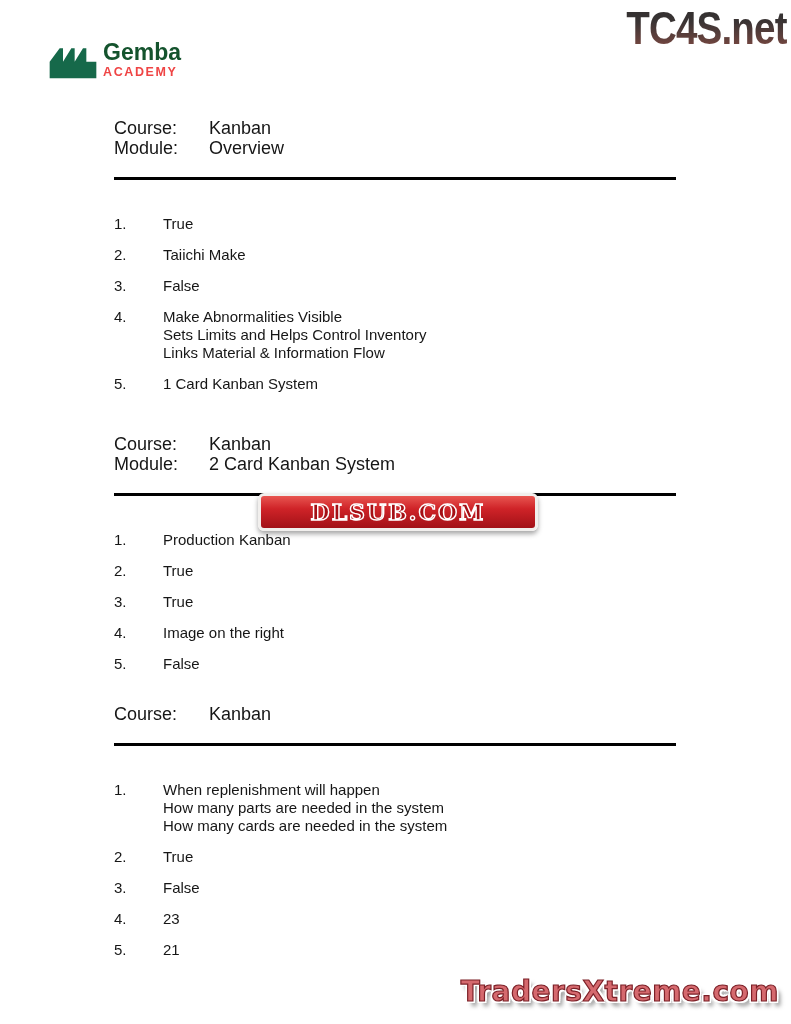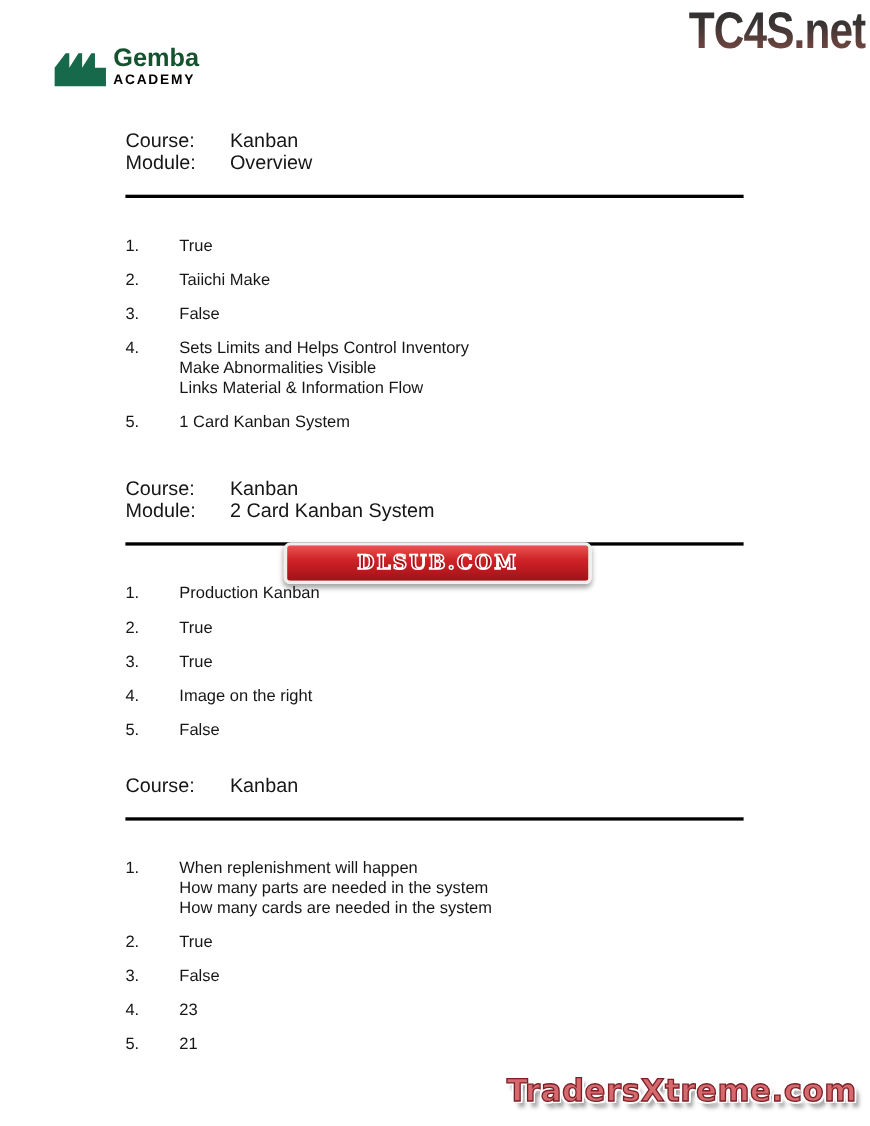--- a/index.html
+++ b/index.html
@@ -21,21 +21,21 @@
     background:linear-gradient(180deg,#2d2d2d 0%,#3a3434 40%,#6f453f 80%,#8a5a50 100%);
     -webkit-background-clip:text; background-clip:text; color:transparent;
     white-space:nowrap;
   }
 
   
   .logo { position:absolute; left:48px; top:41px; display:flex; align-items:center; gap:5px; }
   .logo svg { display:block; }
   .logo-text { display:flex; flex-direction:column; line-height:1; }
   .logo-name { font-size:23px; font-weight:bold; color:#14532d; letter-spacing:0; }
-  .logo-sub  { font-size:12.5px; font-weight:bold; color:#000000; letter-spacing:1.6px; margin-top:2px; }
+  .logo-sub  { font-size:12.5px; font-weight:bold; color:#ef4444; letter-spacing:1.6px; margin-top:2px; }
   .title {
     padding-top:46px; padding-left:72px;
     text-align:center;
     font-size:32px; font-weight:bold; color:#000;
     line-height:36px;
   }
 
   
   .sec { position:absolute; left:114px; width:562px; }
   .sec-1 { top:118px; }
@@ -51,21 +51,21 @@
 
   
   .wm-dlsub {
     position:absolute; left:144px; top:0px;
     width:280px; height:38px;
     background:linear-gradient(180deg,#e85550 0%,#cf2328 40%,#a21117 100%);
     border:3px solid #f1efed; border-radius:6px;
     box-shadow:0 3px 5px rgba(0,0,0,.35);
     text-align:center;
     font-family:"DejaVu Serif", serif;
-    font-weight:bold; font-size:18px; line-height:32px; letter-spacing:2px;
+    font-weight:bold; font-size:22px; line-height:32px; letter-spacing:2px;
     color:#a50e14;
     -webkit-text-stroke:1.4px #ffffff;
     z-index:2; white-space:nowrap;
   }
 
   
   .wm-traders {
     position:absolute; right:12px; bottom:16px;
     font-size:28px; font-weight:bold; letter-spacing:0.5px;
     font-family:"DejaVu Sans", sans-serif;
@@ -123,22 +123,22 @@
         </div>
         <div class="answer-row">
           <div class="num">3.</div>
           <div class="answer-text">
             <div>False</div>
           </div>
         </div>
         <div class="answer-row">
           <div class="num">4.</div>
           <div class="answer-text">
+            <div>Make Abnormalities Visible</div>
             <div>Sets Limits and Helps Control Inventory</div>
-            <div>Make Abnormalities Visible</div>
             <div>Links Material &amp; Information Flow</div>
           </div>
         </div>
         <div class="answer-row">
           <div class="num">5.</div>
           <div class="answer-text">
             <div>1 Card Kanban System</div>
           </div>
         </div>
       </div>

